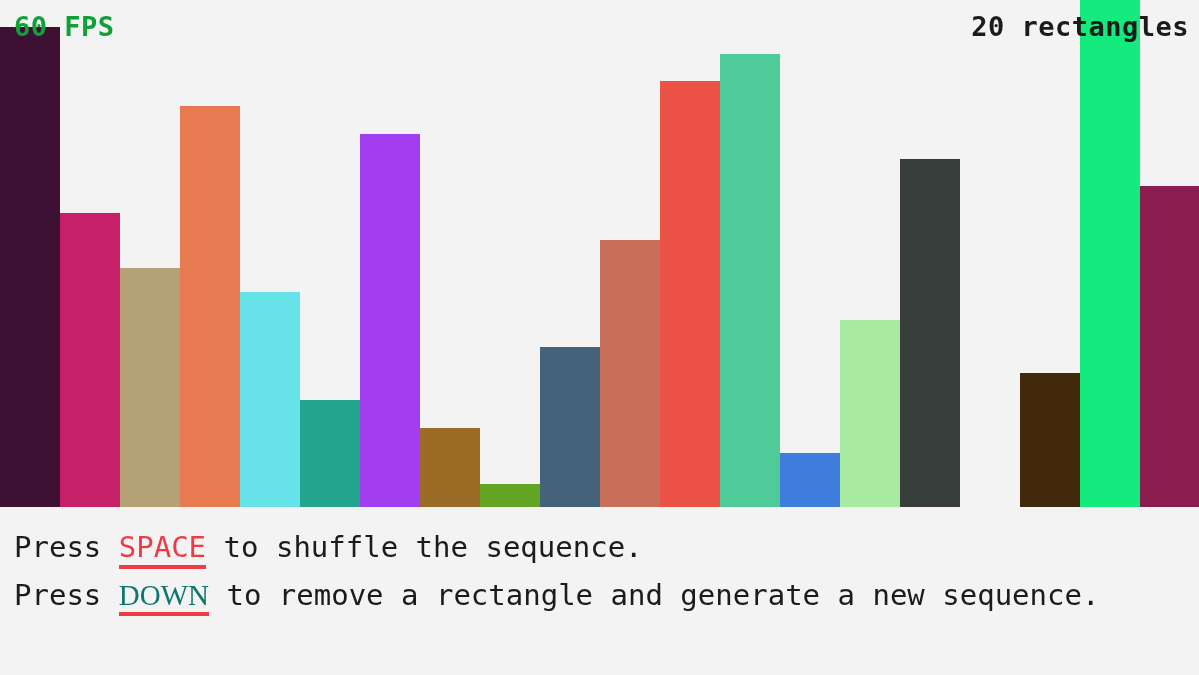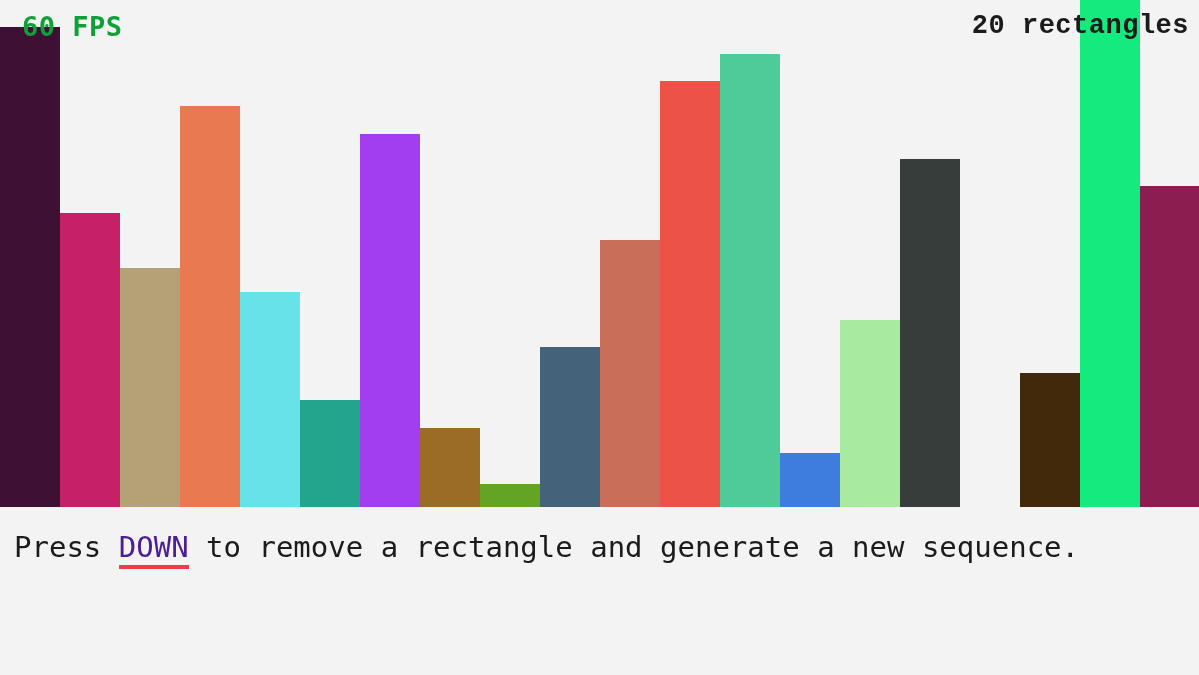--- a/index.html
+++ b/index.html
@@ -40,21 +40,21 @@
     position: absolute;
     top: 13px;
     font-family: "DejaVu Sans Mono", "Liberation Mono", monospace;
     font-size: 27px;
     font-weight: 700;
     letter-spacing: 0.5px;
     line-height: 1;
     white-space: nowrap;
   }
   #fps-counter {
-    left: 22px;
+    left: 14px;
     color: #10a038;
   }
   #rect-count {
     right: 10px;
     color: #1b1b1b;
   }
 
   
   #instructions {
     position: absolute;
@@ -100,21 +100,24 @@
       <div class="bar" style="left: 720px; width: 60px; height: 453px; background: rgb(78, 203, 152);"></div>
       <div class="bar" style="left: 780px; width: 60px; height: 54px; background: rgb(63, 125, 221);"></div>
       <div class="bar" style="left: 840px; width: 60px; height: 187px; background: rgb(168, 234, 160);"></div>
       <div class="bar" style="left: 900px; width: 60px; height: 348px; background: rgb(55, 61, 59);"></div>
       <div class="bar" style="left: 1020px; width: 60px; height: 134px; background: rgb(66, 41, 12);"></div>
       <div class="bar" style="left: 1080px; width: 60px; height: 507px; background: rgb(21, 234, 126);"></div>
       <div class="bar" style="left: 1140px; width: 60px; height: 321px; background: rgb(139, 29, 81);"></div>
     </div>
 
   <div class="hud" id="fps-counter" style="color: rgb(16, 160, 56);">60 FPS</div>
-  <div class="hud" id="rect-count" style="color: rgb(27, 27, 27); font-family: Liberation Mono, monospace;">20 rectangles</div>
+  <div class="hud" id="rect-count" style="color: rgb(27, 27, 27);">20 rectangles</div>
 
   <div id="instructions">
     <div class="instruction-line">
-      <span>Press </span><span class="key" style="color: #4c1d95; border-bottom-color: rgb(239, 59, 70);">DOWN</span><span> to remove a rectangle and generate a new sequence.</span>
+      <span>Press </span><span class="key" style="color: rgb(239, 59, 70); border-bottom-color: rgb(239, 59, 70);">SPACE</span><span> to shuffle the sequence.</span>
+    </div>
+    <div class="instruction-line">
+      <span>Press </span><span class="key" style="color: #0f766e; border-bottom-color: rgb(239, 59, 70); font-family: Liberation Serif, serif;">DOWN</span><span> to remove a rectangle and generate a new sequence.</span>
     </div>
   </div>
 
 </div>
 
 </body></html>

